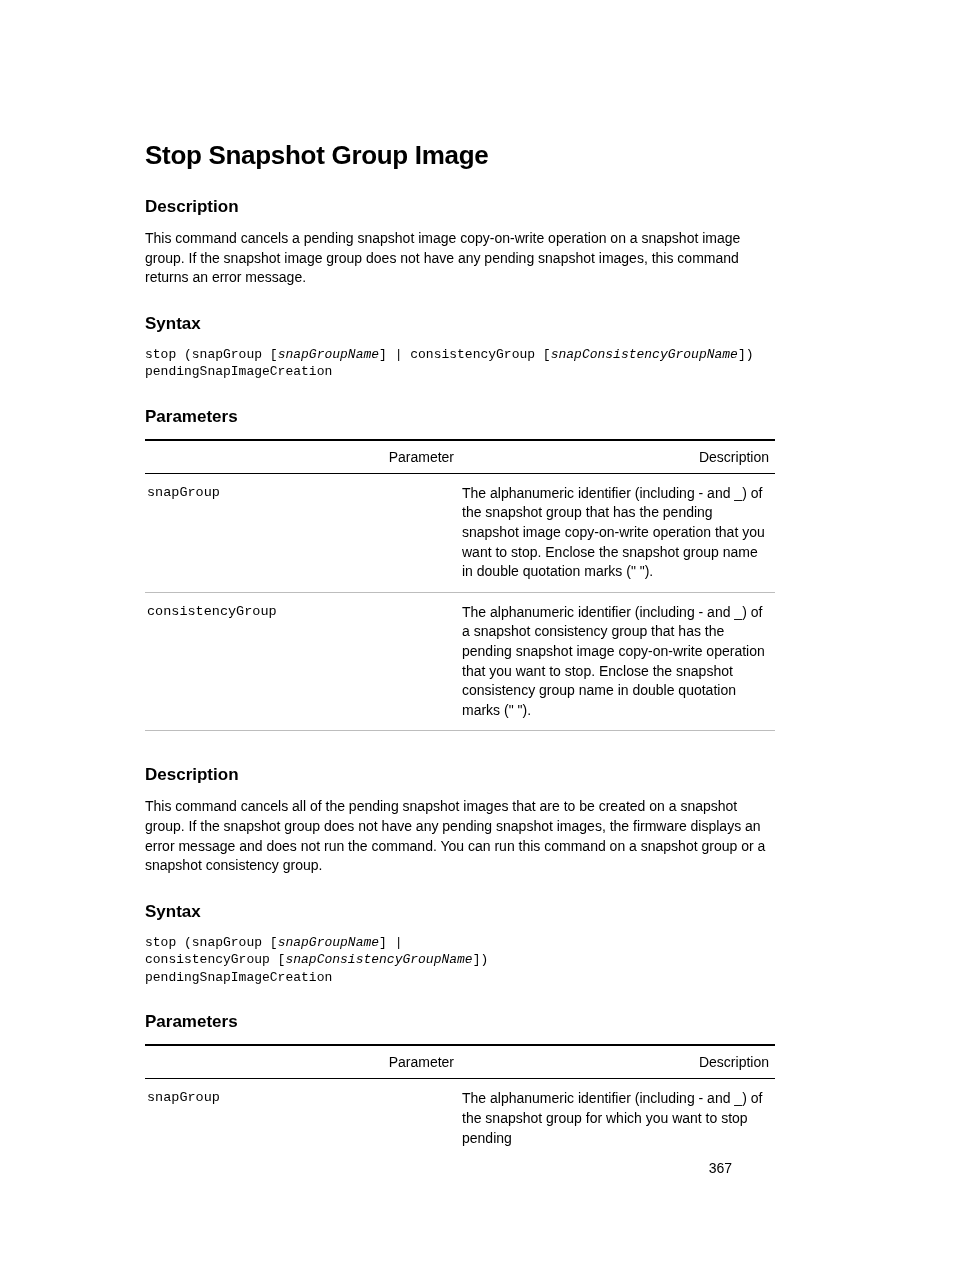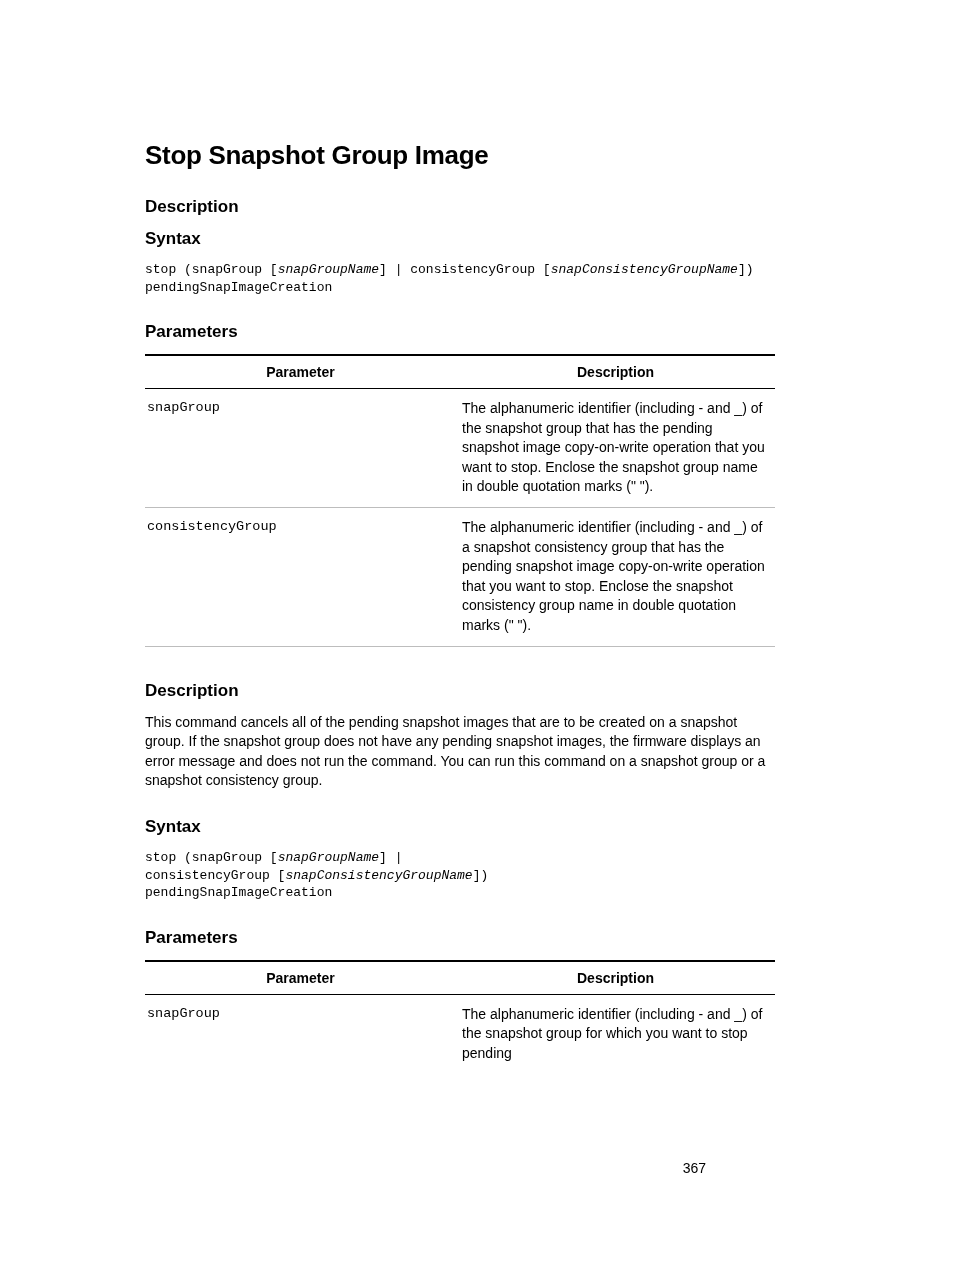--- a/index.html
+++ b/index.html
@@ -42,53 +42,54 @@
   pre.code .var {
     font-style: italic;
   }
   table.params {
     width: 100%;
     border-collapse: collapse;
     margin: 0 0 34px 0;
     font-size: 14px;
   }
   table.params thead th {
-    text-align: center;
-    font-weight: bold;
+    text-align: right;
+    font-weight: normal;
     border-top: 2px solid #000;
     border-bottom: 1.5px solid #000;
     padding: 8px 6px 8px 2px;
   }
   table.params tbody td {
     border-bottom: 1px solid #bdbdbd;
     padding: 10px 6px 10px 2px;
     vertical-align: top;
     line-height: 1.4;
   }
   table.params tbody td.paramname {
     font-family: "Courier New", Courier, monospace;
     font-size: 13.5px;
   }
   .col-param { width: 50%; }
   .col-desc  { width: 50%; }
   .pagenum {
     position: absolute;
-    right: 124px;
+    right: 98px;
     bottom: 92px;
     font-size: 14px;
   }
 </style>
 </head>
 <body>
 
 <div class="page">
 
   <h1>Stop Snapshot Group Image</h1>
 
   <h2>Description</h2>
+  <p class="body">This command cancels a pending snapshot image copy-on-write operation on a snapshot image group. If the snapshot image group does not have any pending snapshot images, this command returns an error message.</p>
 
   <h2>Syntax</h2>
   <pre class="code"><span>stop (snapGroup [</span><span class="var">snapGroupName</span><span>] | consistencyGroup [</span><span class="var">snapConsistencyGroupName</span><span>])</span>
 <span>pendingSnapImageCreation</span></pre>
 
   <h2>Parameters</h2>
   <table class="params">
     <colgroup>
         <col class="col-param">
         <col class="col-desc">

